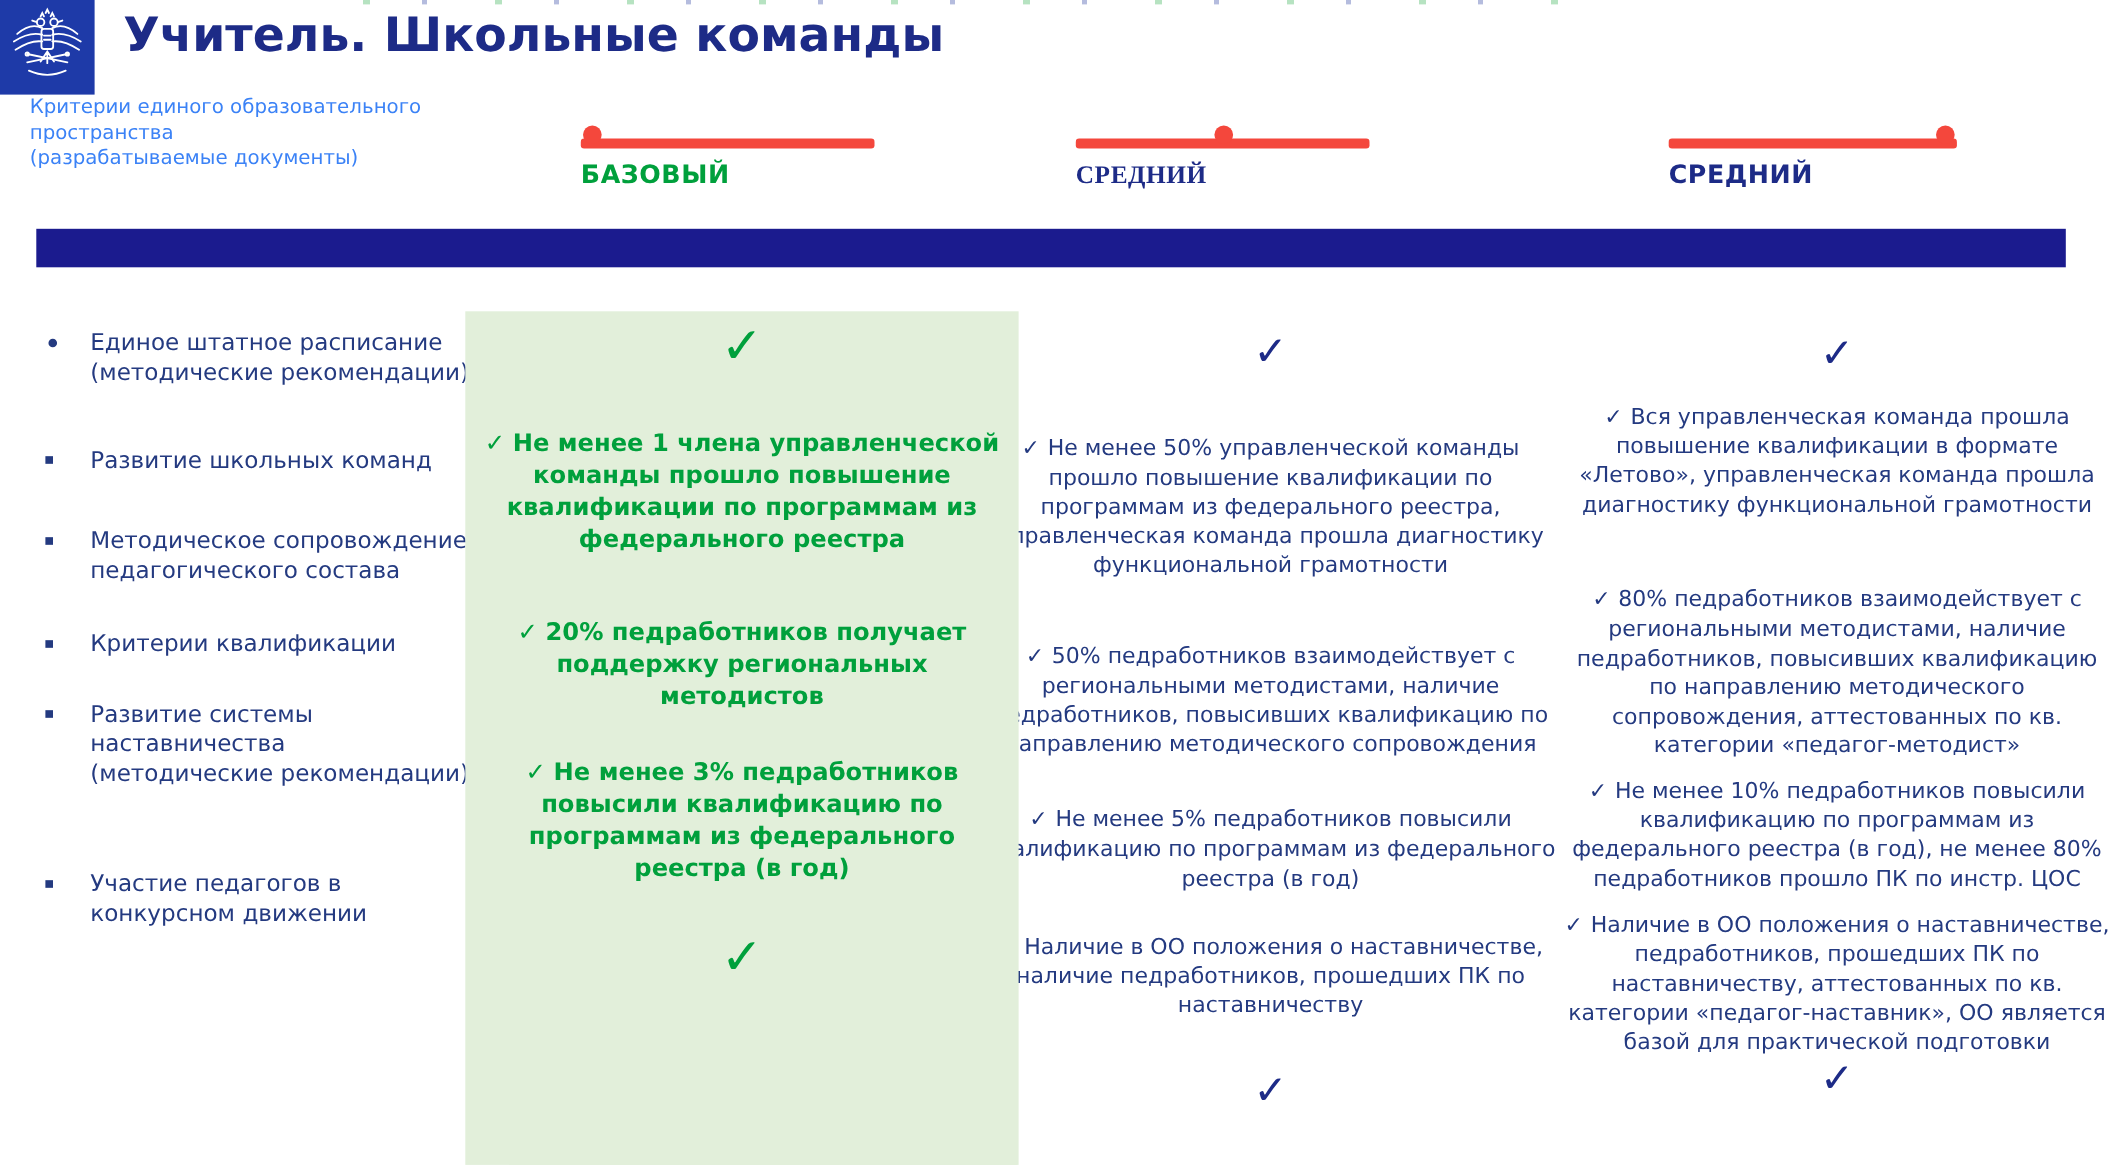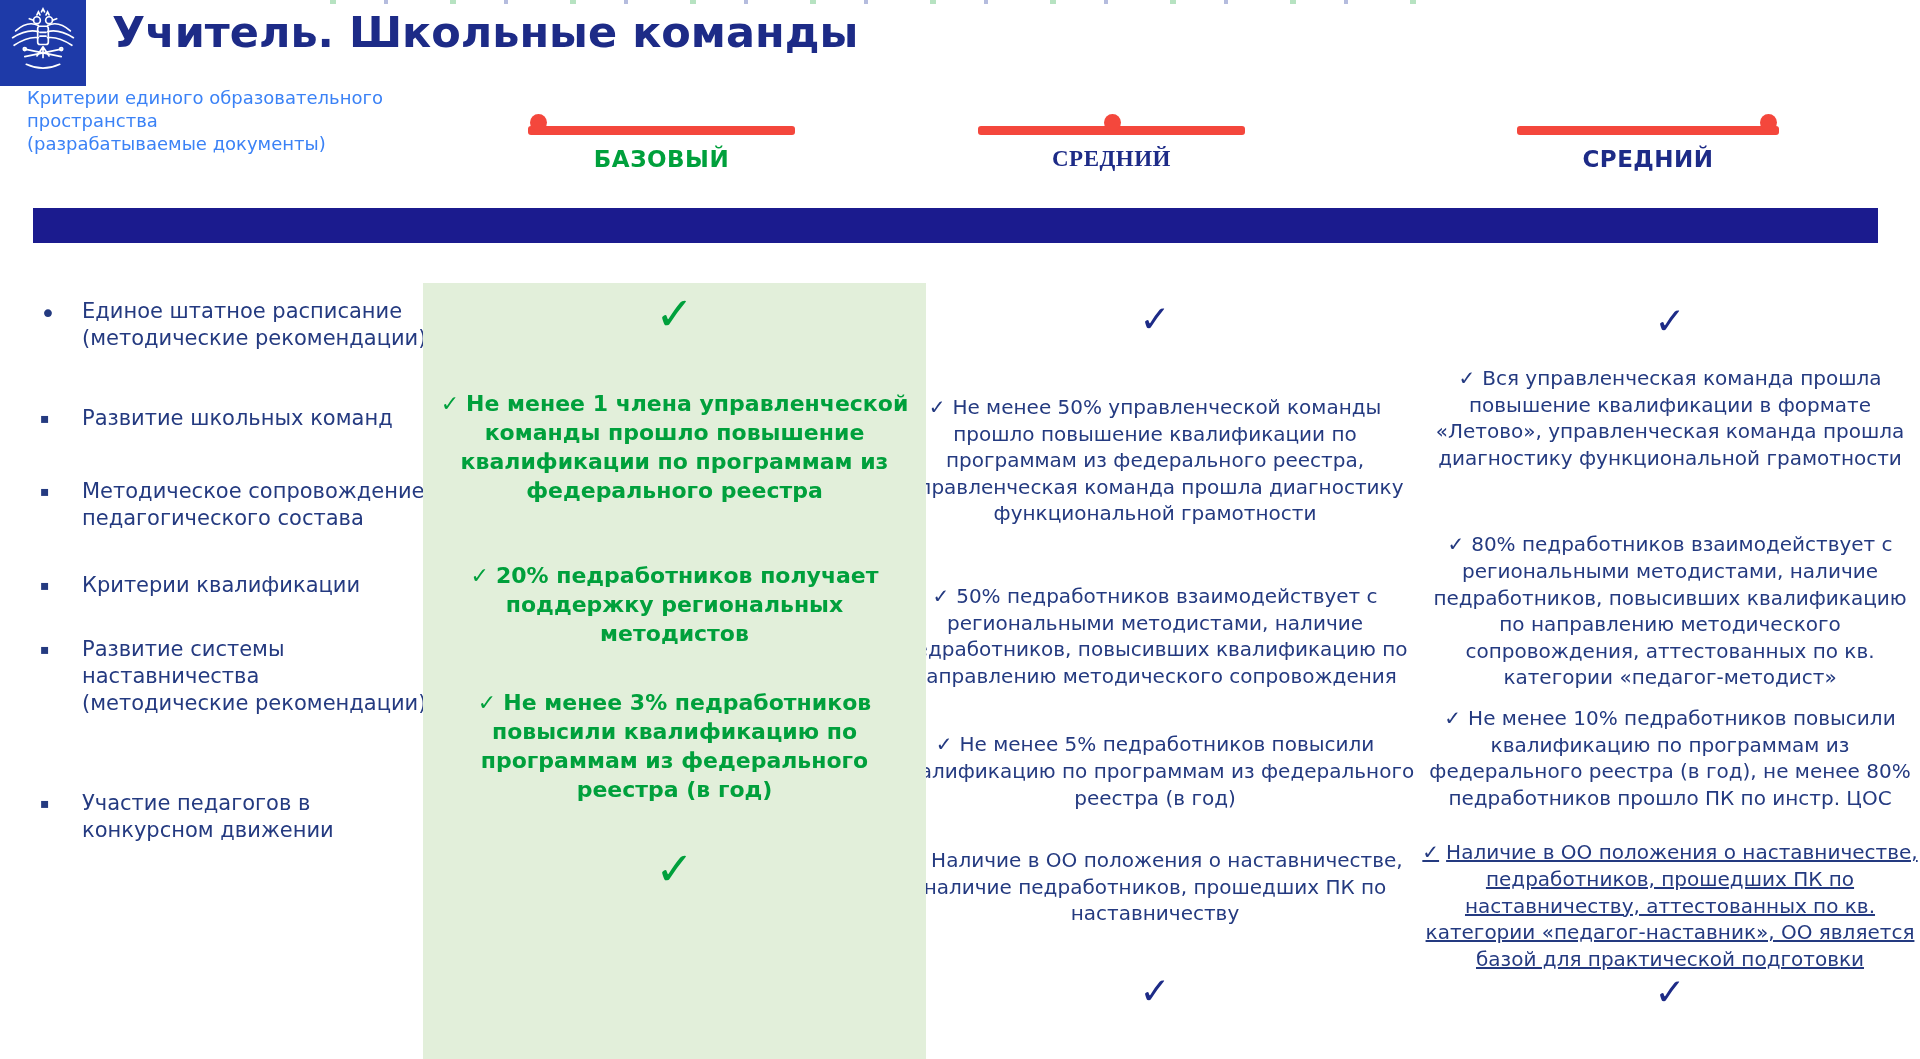--- a/index.html
+++ b/index.html
@@ -20,21 +20,21 @@
   
   .subtitle{position:absolute;left:27px;top:86px;width:480px;font-size:18px;line-height:1.28;
     color:#3b82f6;white-space:pre-line;}
   
   .level{position:absolute;top:108px;}
   .level .bar{position:relative;height:9px;background:#f4473c;border-radius:3px;margin-top:18px;}
   .level .dot{position:absolute;width:17px;height:17px;border-radius:50%;background:#f4473c;top:-12px;}
   .level .dot.left{left:2px;}
   .level .dot.center{left:50%;margin-left:-8px;}
   .level .dot.right{right:2px;}
-  .level .label{margin-top:11px;text-align:center;font-weight:bold;font-size:23px;letter-spacing:.5px;color:#1d2b87;}
+  .level .label{margin-top:11px;font-weight:bold;font-size:23px;letter-spacing:.5px;color:#1d2b87;}
   .level-basic{left:528px;width:267px;}
   .level-basic .label{color:#00a03c;}
   .level-medium{left:978px;width:267px;font-family:Liberation Serif, serif;}
   .level-full{left:1517px;width:262px;}
   
   .blue-bar{position:absolute;left:33px;top:208px;width:1845px;height:35px;background:#1b1b8e;}
   
   .criteria{position:absolute;left:40px;top:298px;width:390px;color:#243a80;font-size:21px;line-height:1.3;}
   .crit{display:flex;}
   .crit .b{flex:0 0 42px;}
@@ -68,21 +68,21 @@
   .col-medium .i1{margin-top:56px;}
   .col-medium .i2{margin-top:56px;}
   .col-medium .i3{margin-top:42px;}
   .col-medium .i4{margin-top:36px;}
   .col-medium .bigcheck.bottom{margin-top:46px;}
   
   .col-full .bigcheck.top{margin-top:20px;}
   .col-full .i1{margin-top:25px;}
   .col-full .i2{margin-top:60px;}
   .col-full .i3{margin-top:14px;}
-  .col-full .i4{margin-top:28px;text-decoration:underline;}
+  .col-full .i4{margin-top:16px;}
   .col-full .bigcheck.bottom{margin-top:2px;}
 </style>
 </head>
 <body>
 
 <div class="top-artifacts"></div>
 
 <div class="logo">
   <svg viewBox="0 0 100 100">
     <g fill="none" stroke="#ffffff" stroke-width="2.2" stroke-linecap="round">

